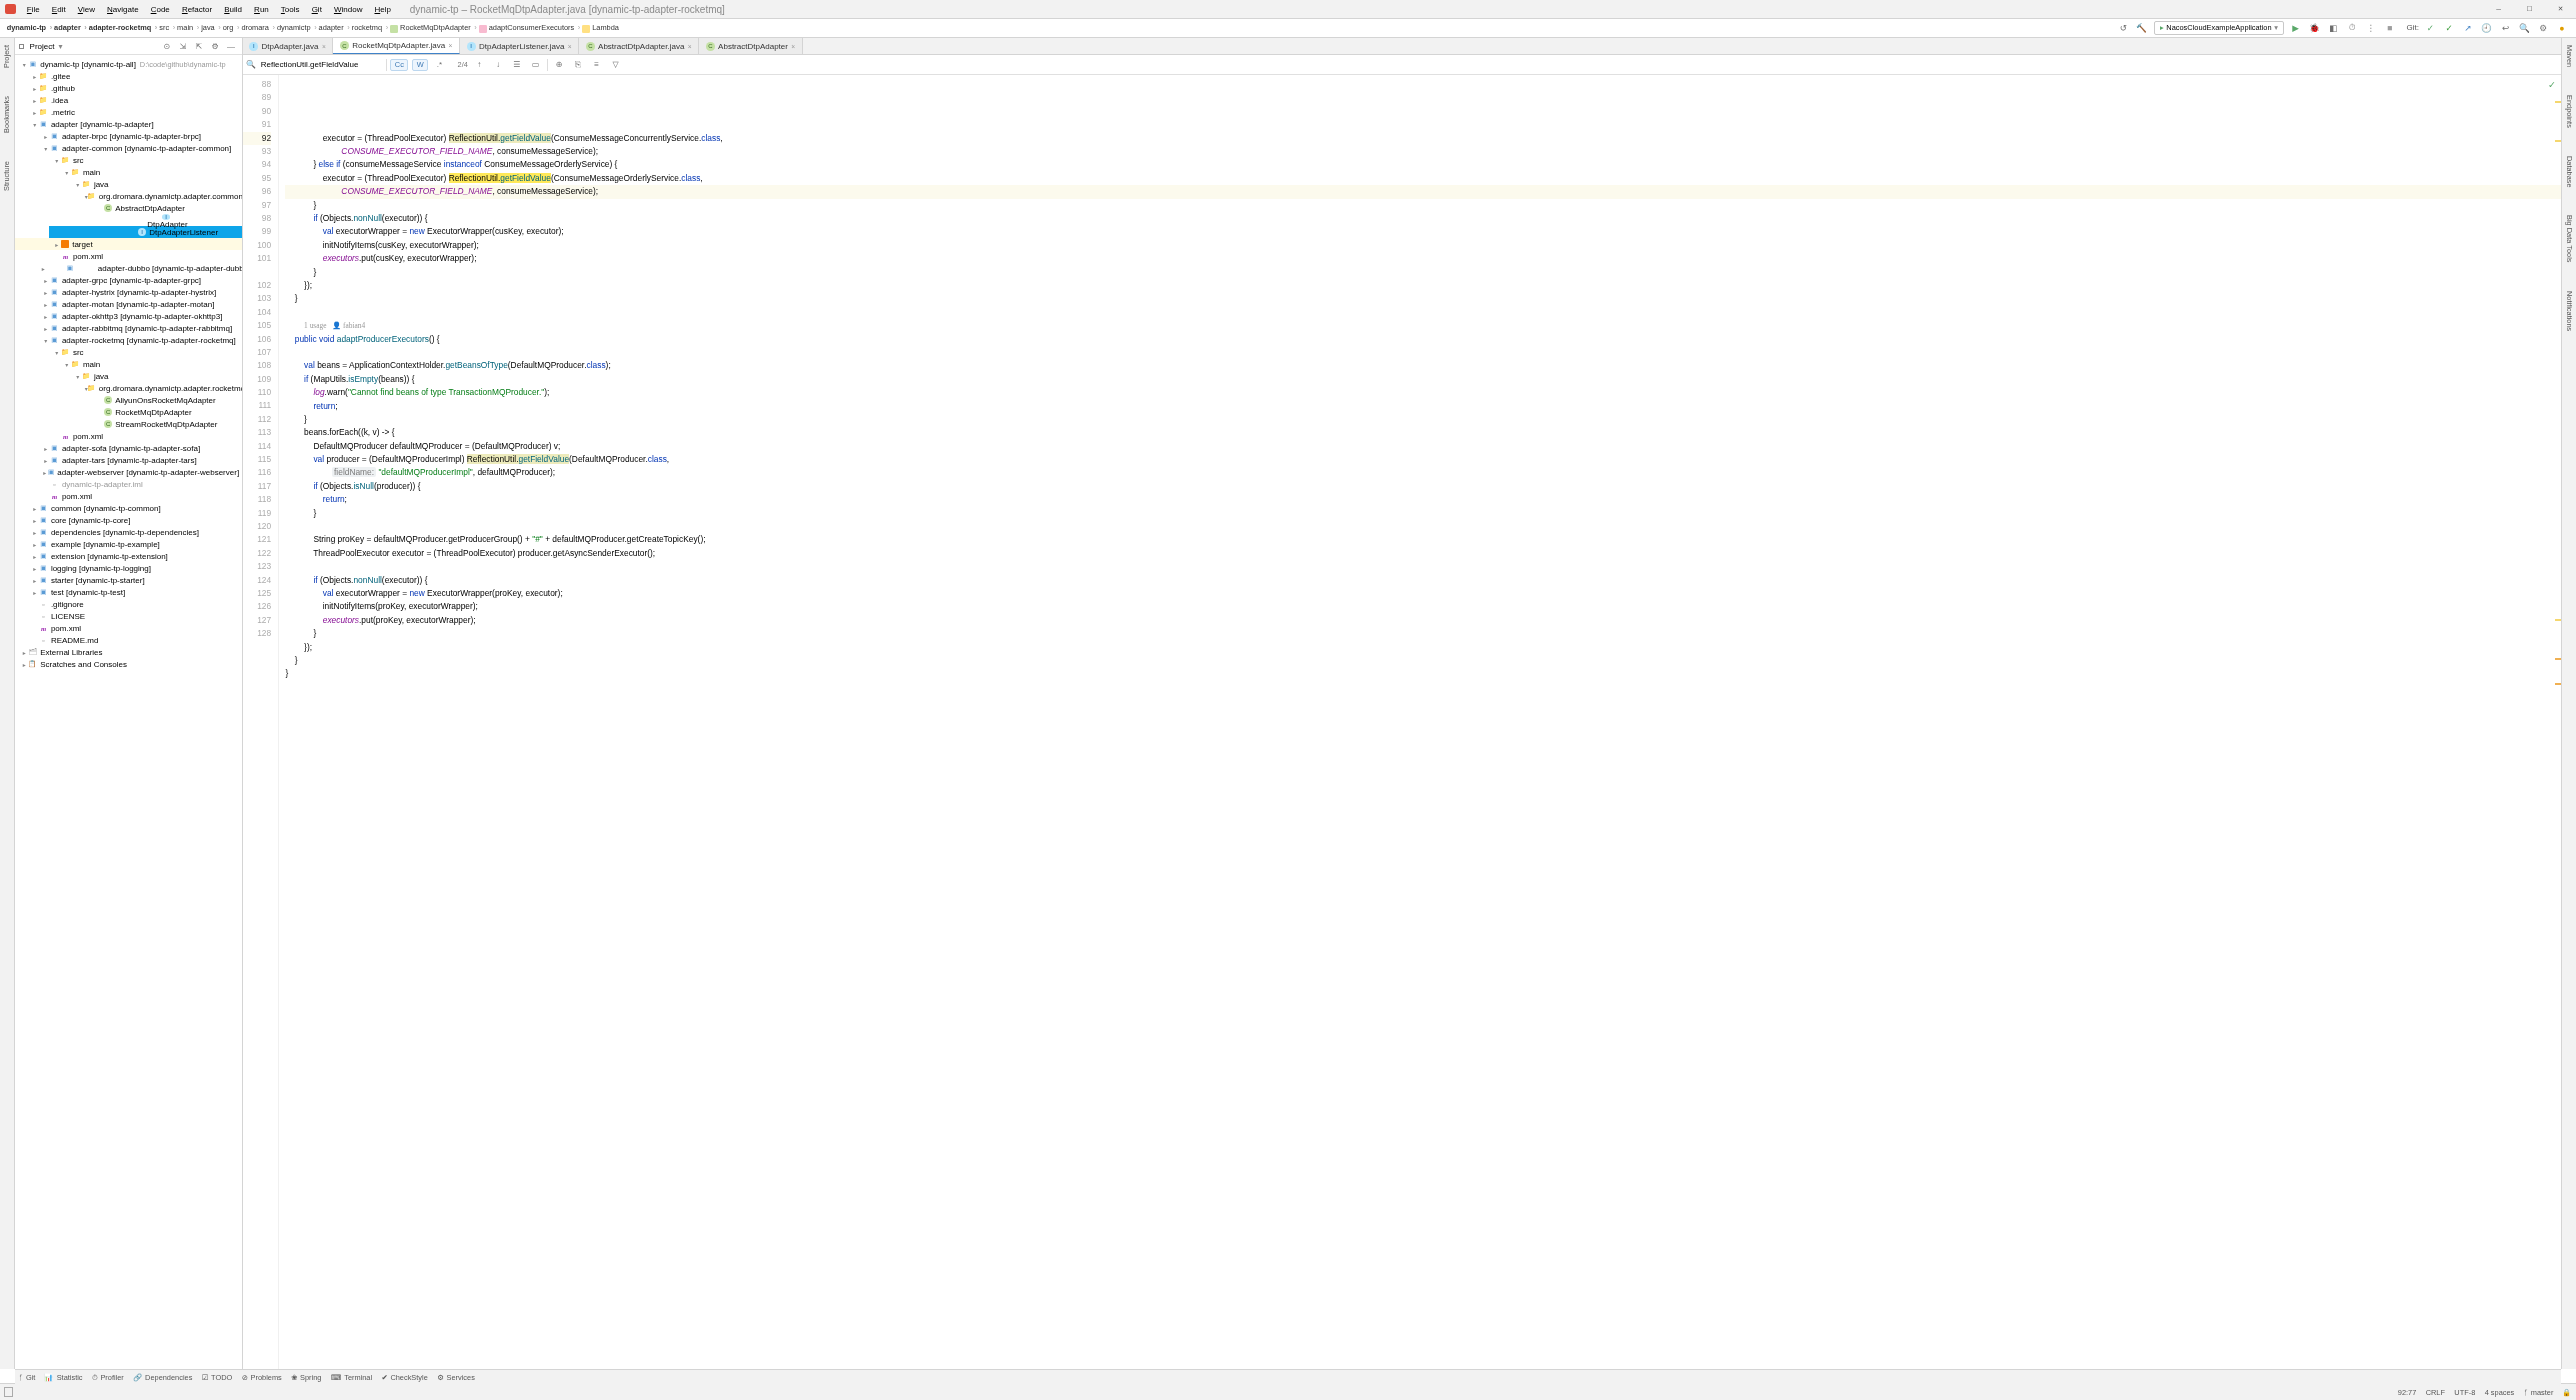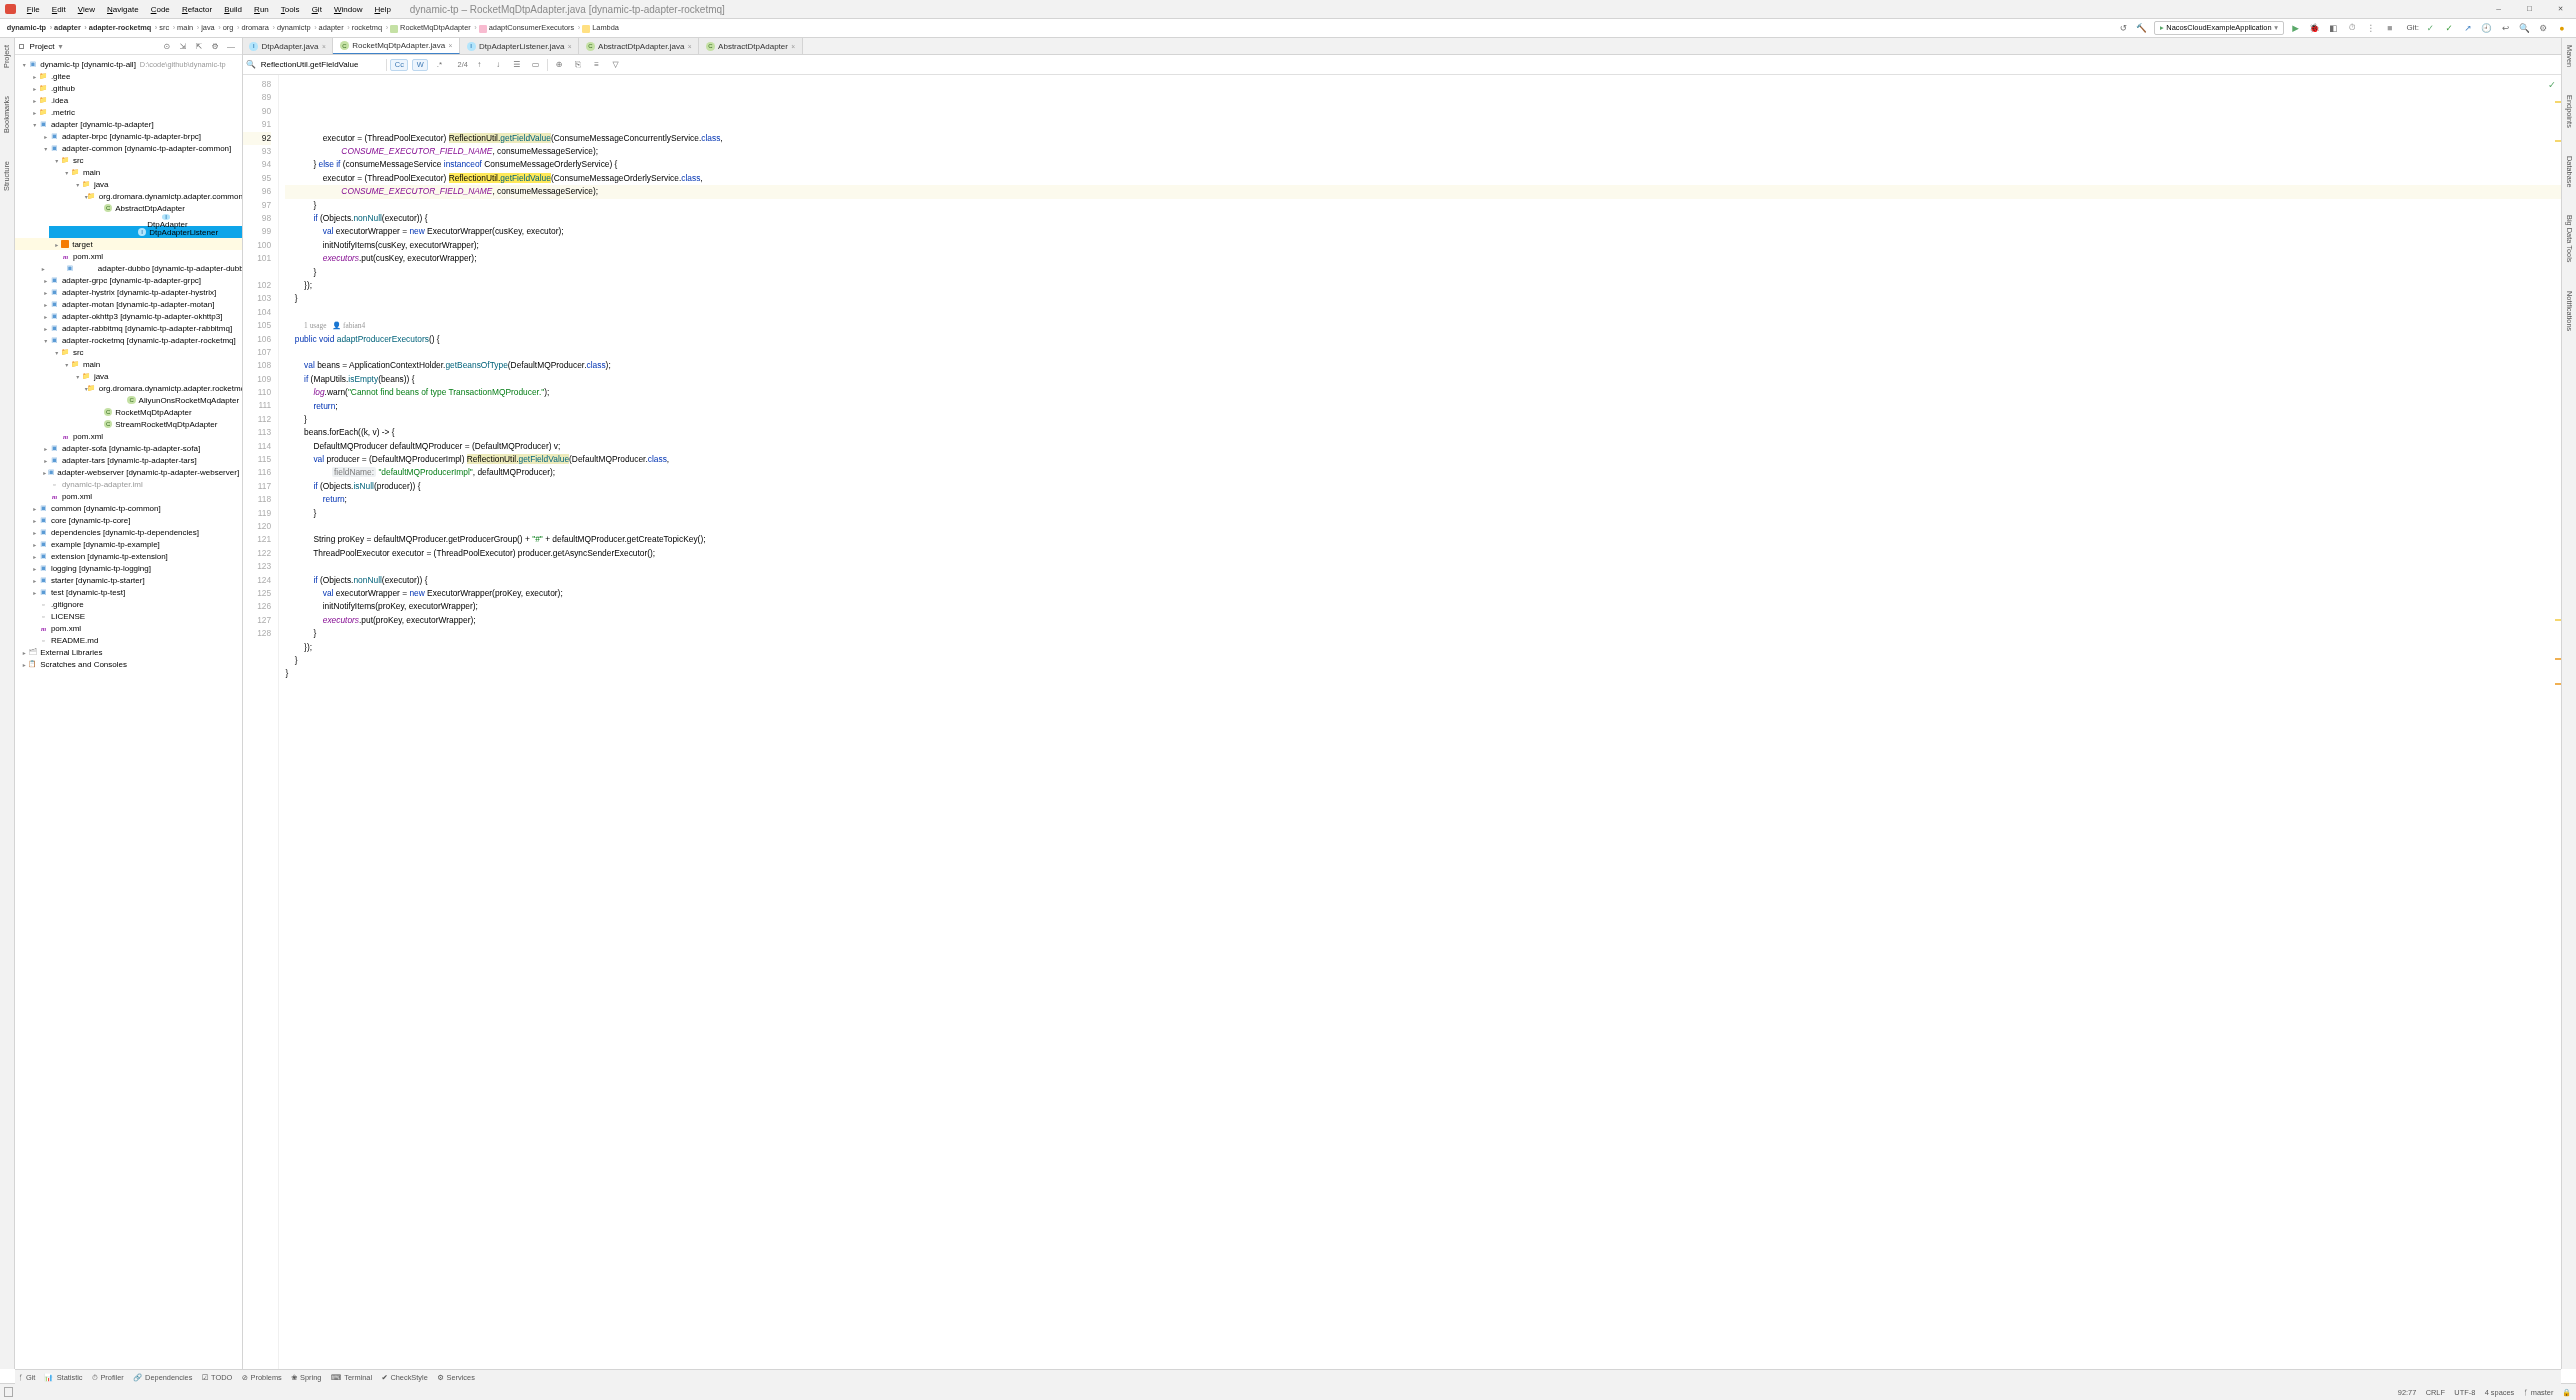--- a/index.html
+++ b/index.html
@@ -331,21 +331,21 @@
         <div class="tree-row" style="padding-left: 59px;">
           <span class="tw">▾</span>
           <span class="ticon srcfolder">📁</span>
           <span class="tree-label"><span>java</span></span>
         </div>
         <div class="tree-row" style="padding-left: 70px;">
           <span class="tw">▾</span>
           <span class="ticon folder">📁</span>
           <span class="tree-label"><span>org.dromara.dynamictp.adapter.rocketmq</span></span>
         </div>
-        <div class="tree-row" style="padding-left: 81px; justify-content: flex-end;">
+        <div class="tree-row" style="padding-left: 81px;">
           <span class="tw"> </span>
           <span class="ticon java-c">C</span>
           <span class="tree-label"><span>AliyunOnsRocketMqAdapter</span></span>
         </div>
         <div class="tree-row" style="padding-left: 81px;">
           <span class="tw"> </span>
           <span class="ticon java-c">C</span>
           <span class="tree-label"><span>RocketMqDtpAdapter</span></span>
         </div>
         <div class="tree-row" style="padding-left: 81px;">

